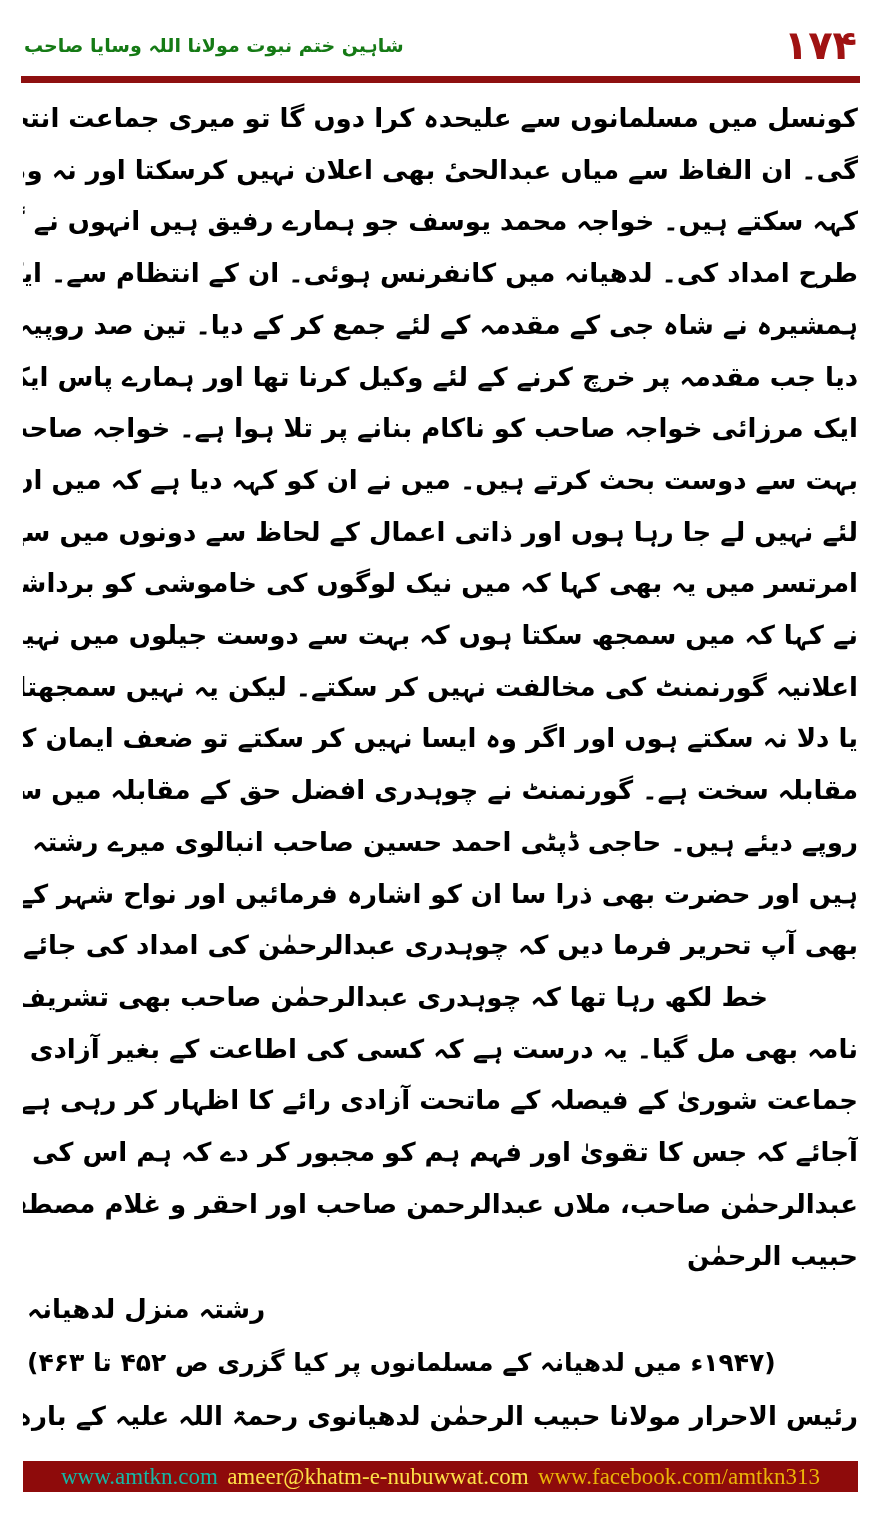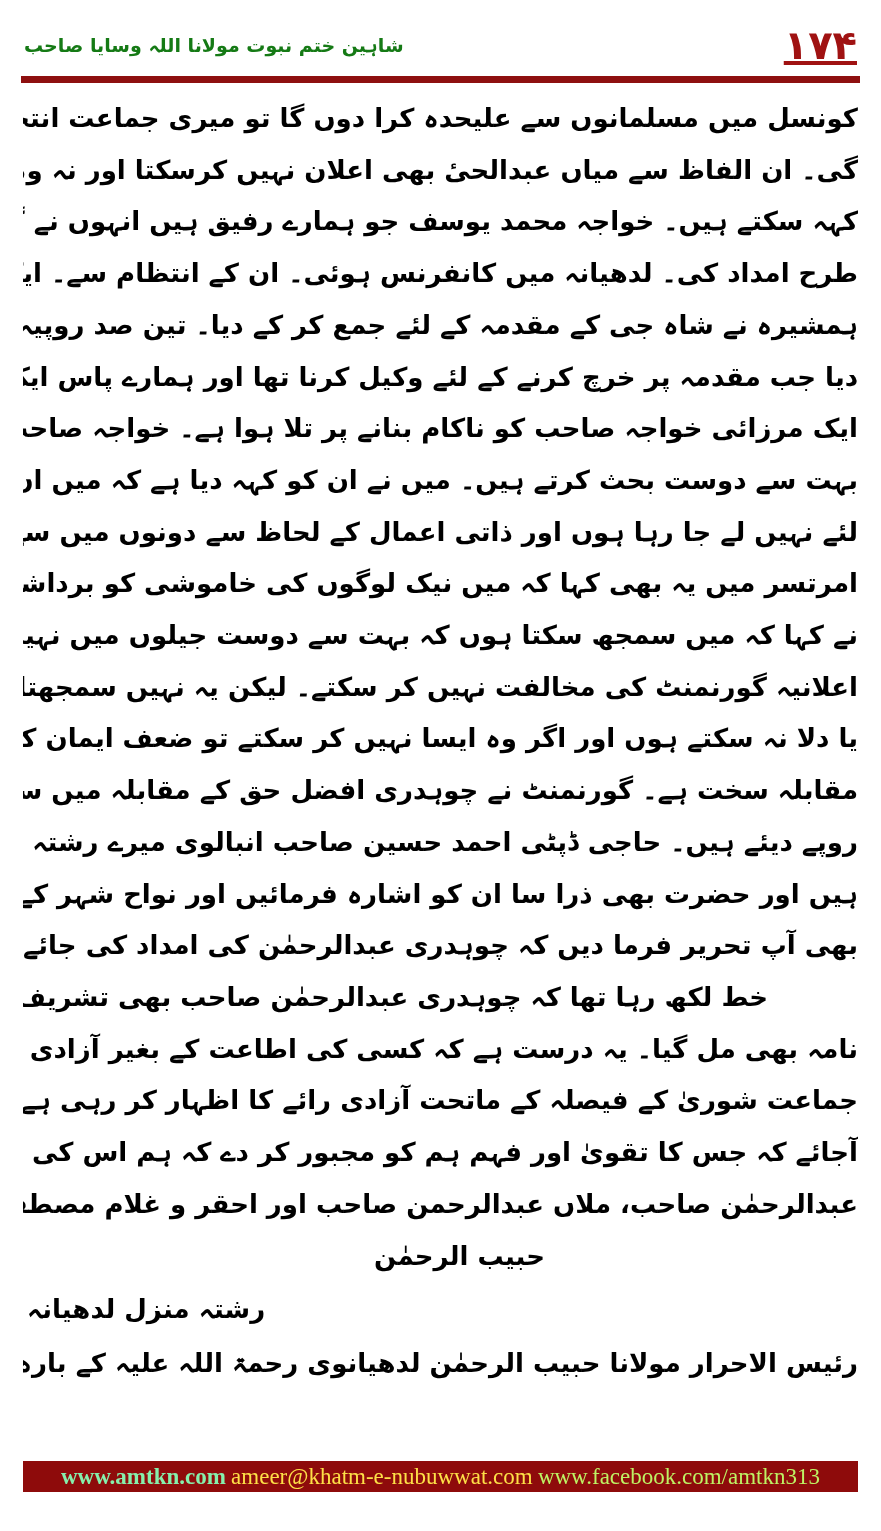--- a/index.html
+++ b/index.html
@@ -10,47 +10,47 @@
   }
   
   .header {
     display:flex; justify-content:space-between; align-items:center;
     padding:16px 24px 0 24px; height:74px;
   }
   .header .side-title {
     color:#157a15; font-size:19px; font-weight:bold; direction:rtl; white-space:nowrap;
   }
   .header .page-num {
-    color:#a01212; font-size:40px; font-weight:bold; letter-spacing:2px;text-decoration:underline;
+    color:#a01212; font-size:40px; font-weight:bold; letter-spacing:2px;
   }
   .rule {
     margin:2px 21px 0 21px; height:3px;
     border-top:5px solid #8e1010; border-bottom:2px solid #8e1010;
   }
   
   .body-text {
     direction:rtl; padding:10px 23px 0 23px; color:#000;
     font-size:26px; font-weight:bold;
   }
   .body-text .bline { line-height:51.7px; text-align:right; white-space:nowrap; overflow:hidden; }
   .body-text .indent-first > .bline:first-child { padding-right:90px; }
   .sig-block { direction:rtl; padding:0 23px; font-size:26px; font-weight:bold; }
-  .sig-block .sig   { line-height:52px; text-align:center; padding-left:38px; }
+  .sig-block .sig   { line-height:52px; text-align:right; padding-left:38px; }
   .sig-block .addr  { line-height:54px; text-align:left; padding-left:4px; }
   .sig-block .cite  { line-height:53px; text-align:left; padding-left:4px; font-size:25px; }
   .sig-block .close { line-height:54px; text-align:right; white-space:nowrap; overflow:hidden; }
   
   .footer-bar {
     position:absolute; left:23px; right:23px; top:1461px; height:31px;
     background:#8e0b0b; display:flex; justify-content:space-between; align-items:center;
     padding:0 38px; font-family:"Liberation Serif", serif; font-size:23px;
   }
-  .footer-bar .site { color:#86efac;font-weight:bold; }
+  .footer-bar .site { color:#14b8a6; }
   .footer-bar .mail { color:#fde047; }
-  .footer-bar .fb   { color:#bef264; }
+  .footer-bar .fb   { color:#eab308; }
 </style>
 </head>
 <body>
 
 <div class="page">
 
   <div class="header">
     <span class="side-title">شاہین ختم نبوت مولانا اللہ وسایا صاحب</span>
     <span class="page-num">۱۷۴</span>
   </div>
@@ -82,20 +82,21 @@
         <div class="bline">نامہ بھی مل گیا۔ یہ درست ہے کہ کسی کی اطاعت کے بغیر آزادی رائے بیکار ہے۔ اس وقت ایک</div>
         <div class="bline">جماعت شوریٰ کے فیصلہ کے ماتحت آزادی رائے کا اظہار کر رہی ہے۔ خدا کرے وہ شخص بھی کہیں</div>
         <div class="bline">آجائے کہ جس کا تقویٰ اور فہم ہم کو مجبور کر دے کہ ہم اس کی رائے پر چلیں۔ والسلام مولانا</div>
         <div class="bline">عبدالرحمٰن صاحب، ملاں عبدالرحمن صاحب اور احقر و غلام مصطفیٰ کی طرف سے السلام علیکم۔‘‘</div>
       </div>
   </div>
 
   <div class="sig-block">
     <div class="sig">حبیب الرحمٰن</div>
     <div class="addr">رشتہ منزل لدھیانہ</div>
+    <div class="cite">(۱۹۴۷ء میں لدھیانہ کے مسلمانوں پر کیا گزری ص ۴۵۲ تا ۴۶۳)</div>
     <div class="close">رئیس الاحرار مولانا حبیب الرحمٰن لدھیانوی رحمۃ اللہ علیہ کے بارہ میں آپ کے صاحبزادہ اور</div>
   </div>
 
   <div class="footer-bar">
     <span class="site">www.amtkn.com</span>
     <span class="mail">ameer@khatm-e-nubuwwat.com</span>
     <span class="fb">www.facebook.com/amtkn313</span>
   </div>
 
 </div>

